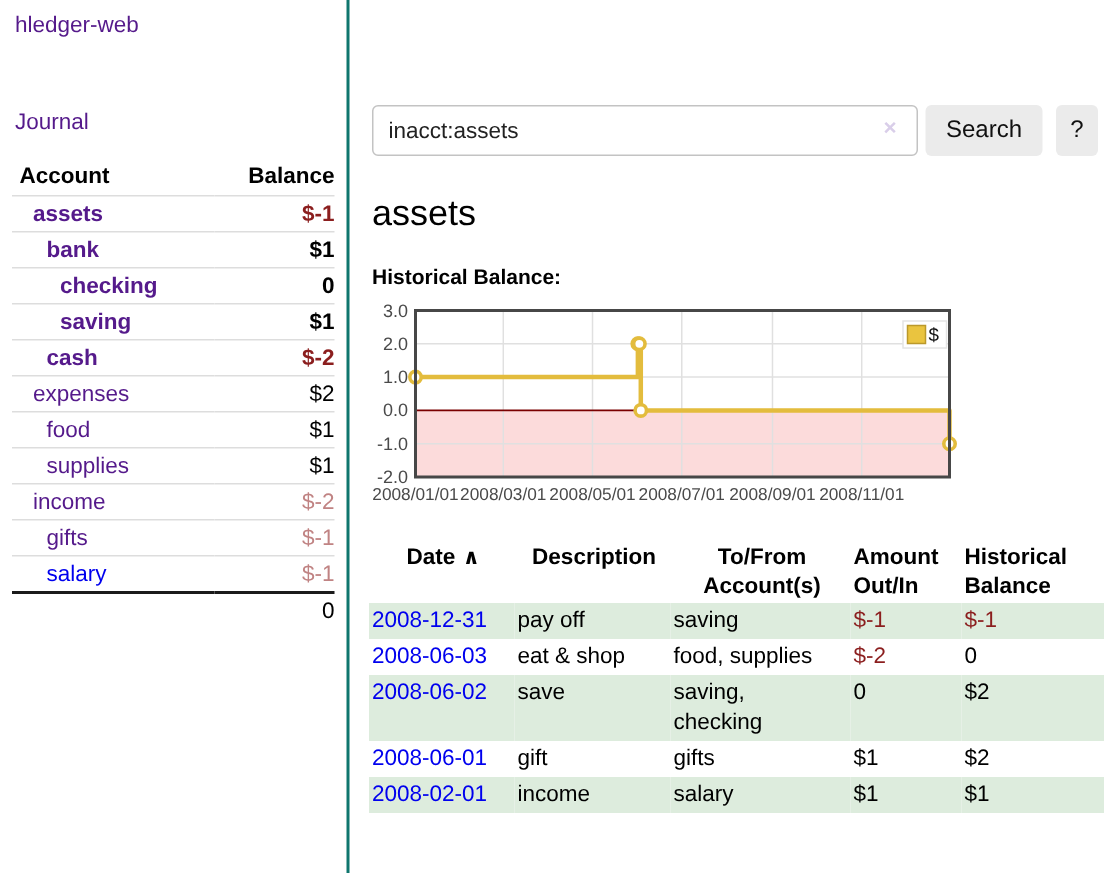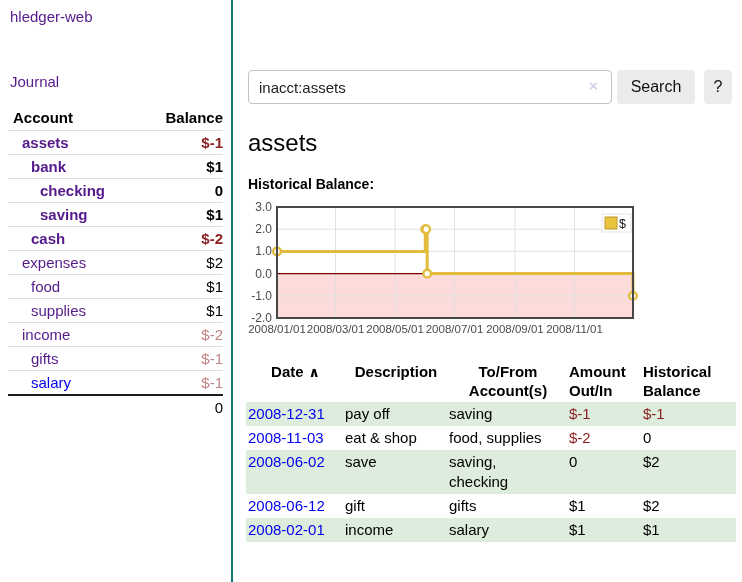--- a/index.html
+++ b/index.html
@@ -190,35 +190,35 @@
         </thead>
       <tbody>
           <tr>
             <td><a href="#">2008-12-31</a></td>
             <td>pay off</td>
             <td class="tf">saving</td>
             <td class="num neg">$-1</td>
             <td class="num neg">$-1</td>
           </tr>
           <tr>
-            <td><a href="#">2008-11-03</a></td>
+            <td><a href="#">2008-06-03</a></td>
             <td>eat &amp; shop</td>
             <td class="tf">food, supplies</td>
             <td class="num neg">$-2</td>
             <td class="num">0</td>
           </tr>
           <tr>
             <td><a href="#">2008-06-02</a></td>
             <td>save</td>
             <td class="tf">saving, checking</td>
             <td class="num">0</td>
             <td class="num">$2</td>
           </tr>
           <tr>
-            <td><a href="#">2008-06-12</a></td>
+            <td><a href="#">2008-06-01</a></td>
             <td>gift</td>
             <td class="tf">gifts</td>
             <td class="num">$1</td>
             <td class="num">$2</td>
           </tr>
           <tr>
             <td><a href="#">2008-02-01</a></td>
             <td>income</td>
             <td class="tf">salary</td>
             <td class="num">$1</td>

